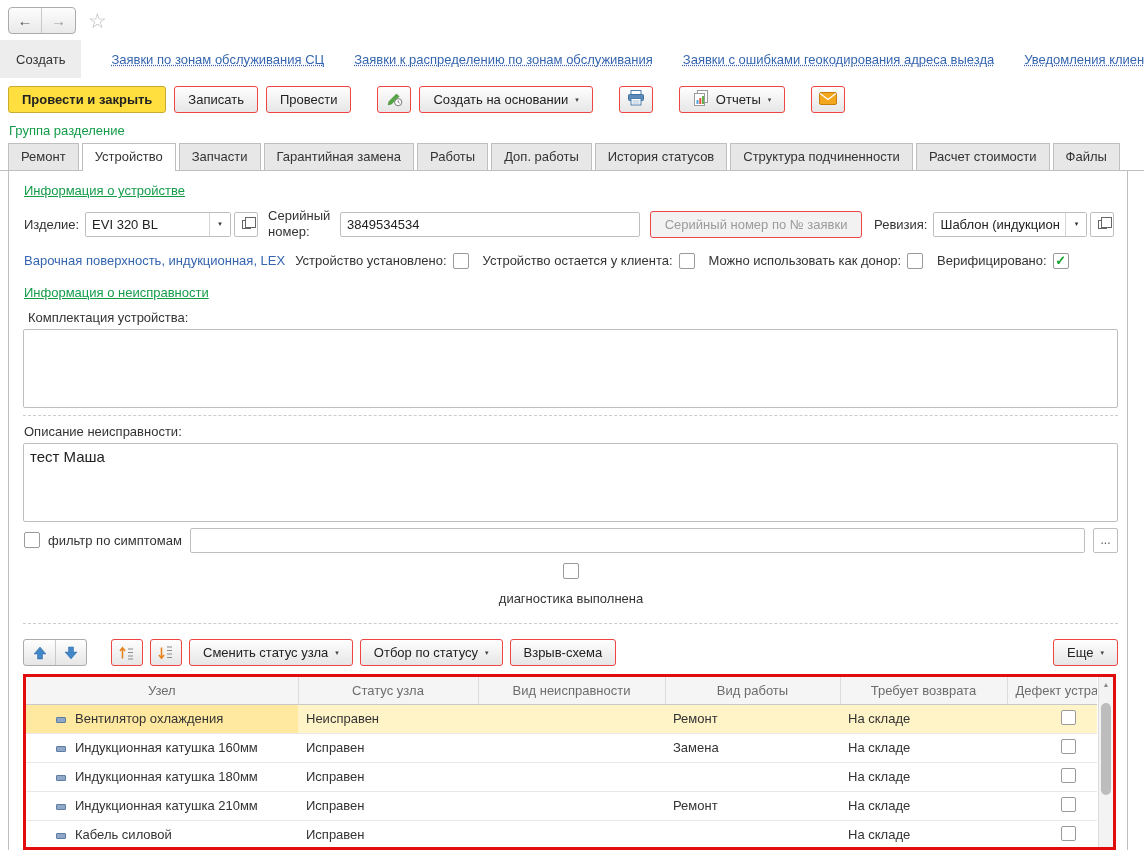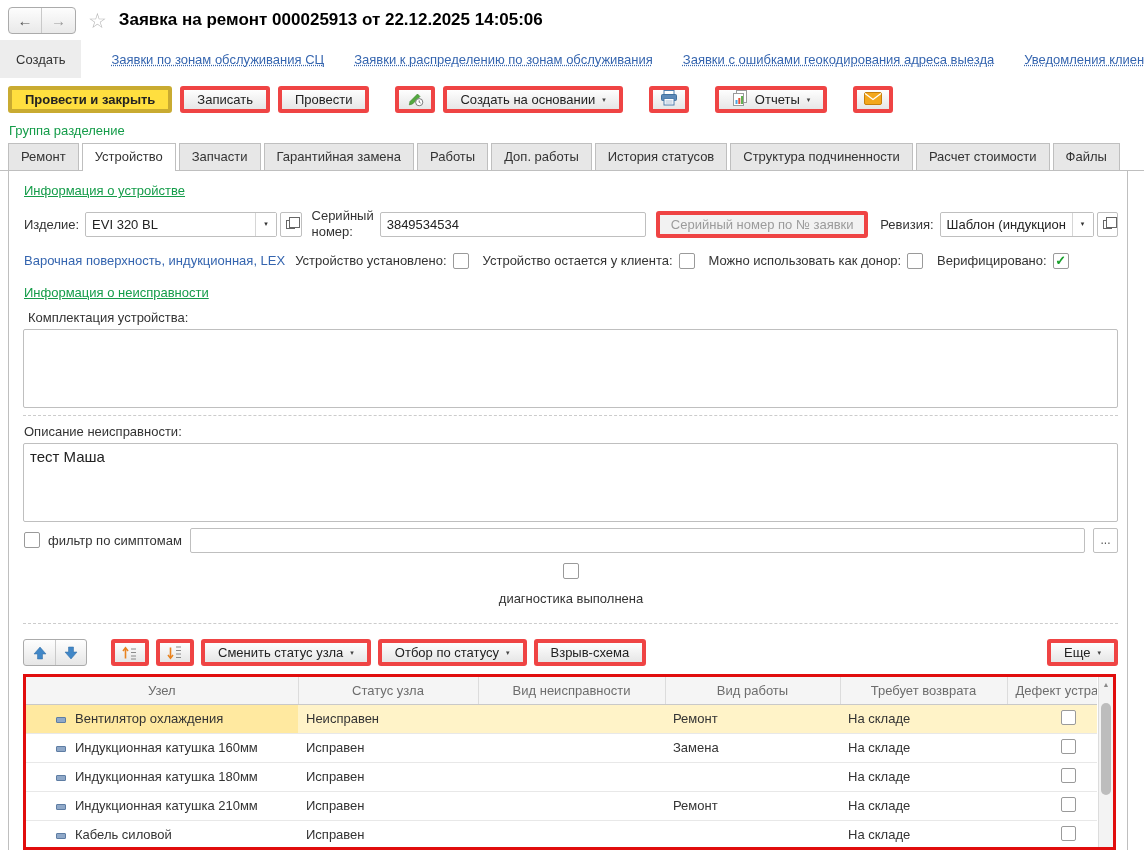--- a/index.html
+++ b/index.html
@@ -18,21 +18,21 @@
 
   
   .nav-row { display:flex; align-items:stretch; height:38px; flex:none; white-space:nowrap; overflow:hidden; }
   .nav-main { display:flex; align-items:center; background:#ededed; padding:0 16px; color:#333; }
   .nav-link { display:flex; align-items:center; margin-left:30px; color:#3565af;
     text-decoration:underline; text-decoration-style:dotted; cursor:pointer; }
 
   
   .cmd-bar { display:flex; align-items:center; gap:8px; padding:8px 8px; height:43px; flex:none; }
   .btn { display:inline-flex; align-items:center; justify-content:center; gap:7px; height:27px;
-    padding:0 13px; border:4px solid #ef4444; border-radius:3px;
+    padding:0 13px; border:1px solid #ef4444; border-radius:3px;
     background:linear-gradient(#fefefe,#e6e6e6); font-size:13px; color:#222; cursor:pointer; white-space:nowrap;
     font-family:"Liberation Sans", sans-serif; }
   .btn.primary { background:#ffdf3f; border-color:#c9ab31; font-weight:bold; }
   .btn.icon-only { padding:0 7px; }
   .btn.disabled { color:#9b9b9b; background:#f2f2f2; cursor:default; }
   .caret { font-size:7px; color:#444; line-height:1; }
   .gap-sm { width:10px; flex:none; }
 
   
   .group-link { color:#149c49; padding:2px 0 4px 9px; height:22px; flex:none; cursor:pointer; }
@@ -104,21 +104,20 @@
 </style>
 </head>
 <body>
 
 <div class="win-header">
   <div class="nav-btn-group">
     <button class="nav-btn back">←</button>
     <button class="nav-btn fwd">→</button>
   </div>
   <span class="star">☆</span>
-  <span class="page-title">Заявка на ремонт 000025913 от 22.12.2025 14:05:06</span>
 </div>
 
 <div class="nav-row">
   <span class="nav-main">Создать</span>
   <span id="nav-links" style="display:flex;">
       <a class="nav-link">Заявки по зонам обслуживания СЦ</a>
       <a class="nav-link">Заявки к распределению по зонам обслуживания</a>
       <a class="nav-link">Заявки с ошибками геокодирования адреса выезда</a>
       <a class="nav-link">Уведомления клиентам о и</a>
     </span>
@@ -193,21 +192,21 @@
     <div class="tab">Расчет стоимости</div>
     <div class="tab">Файлы</div>
   </div>
 
 <div class="panel">
 
   <div class="section-title">Информация о устройстве</div>
 
   <div class="field-row">
     <label>Изделие:</label>
-    <div class="combo" style="width:192px">
+    <div class="combo" style="width:146px">
       <input type="text" value="EVI 320 BL" style="">
       <button class="combo-caret">▾</button>
     </div>
     <button class="open-btn">
         <span class="open-icon"></span>
       </button>
     <label class="two-line" style="margin-left:10px">Серийный номер:</label>
     <input type="text" style="width: 300px;" value="3849534534">
     <button class="btn disabled" style="margin-left:10px; width:212px">Серийный номер по № заявки</button>
     <label style="margin-left:12px">Ревизия:</label>

